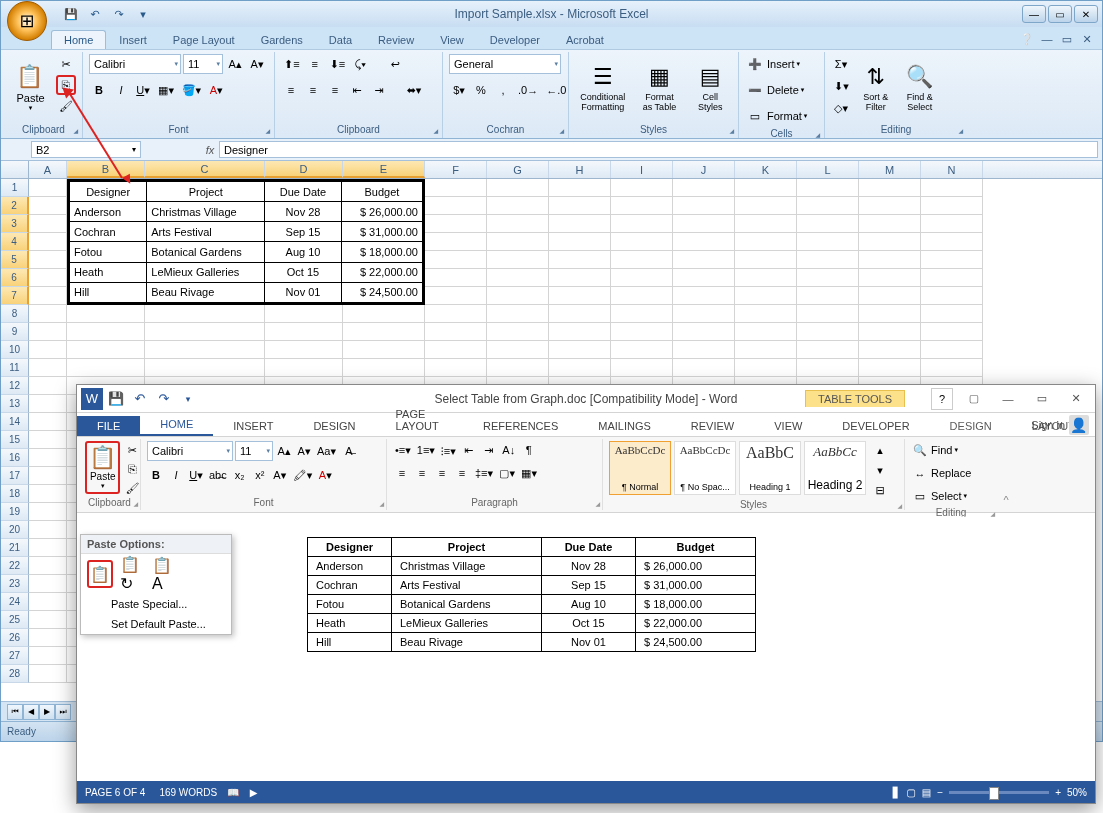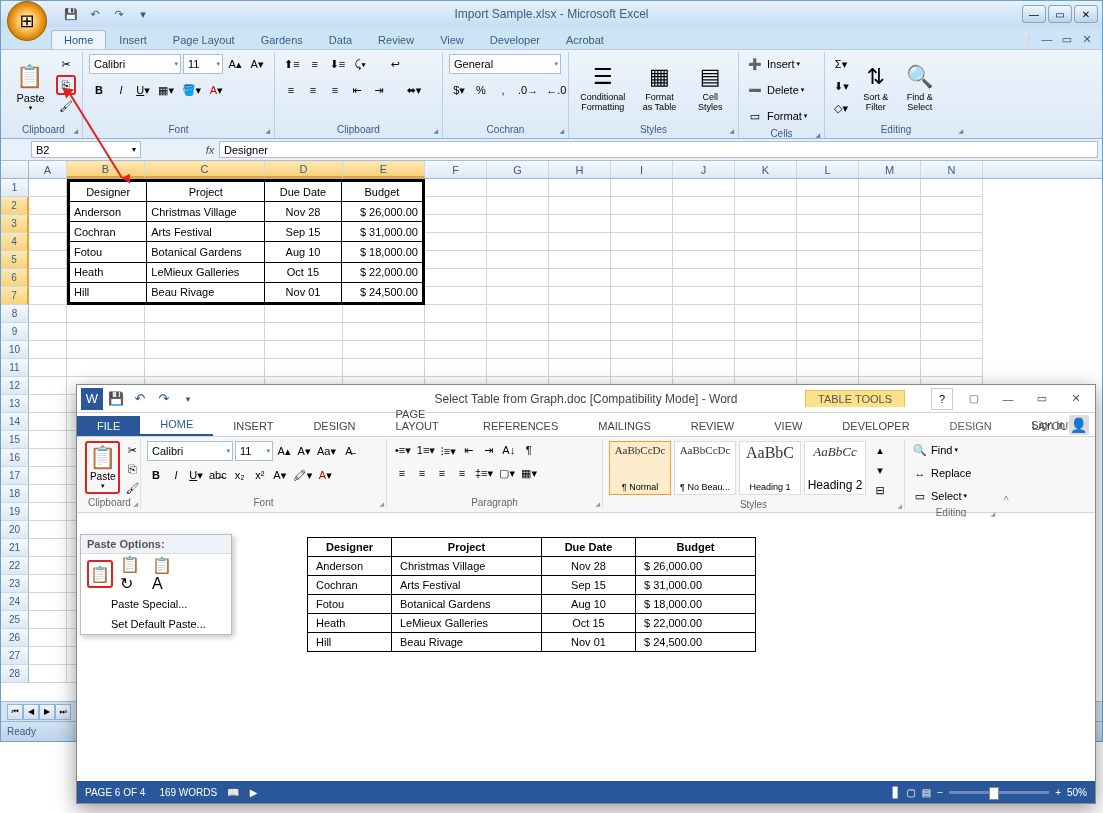--- a/index.html
+++ b/index.html
@@ -1005,21 +1005,21 @@
     </div>
 
     <div class="wgroup" style="width:302px">
       <div class="wgroup-body" id="styles-body">
           <div class="style-box sel">
             <div class="style-preview" style="font-size:11px;">AaBbCcDc</div>
             <div style="font-size:9px;margin-top:auto">¶ Normal</div>
           </div>
           <div class="style-box">
             <div class="style-preview" style="font-size:11px;">AaBbCcDc</div>
-            <div style="font-size:9px;margin-top:auto">¶ No Beau...</div>
+            <div style="font-size:9px;margin-top:auto">¶ No Spac...</div>
           </div>
           <div class="style-box">
             <div class="style-preview" style="font-size:16px;">AaBbC</div>
             <div style="font-size:9px;margin-top:auto">Heading 1</div>
           </div>
           <div class="style-box">
             <div class="style-preview" style="font-size:13px;font-style:italic;">AaBbCc</div>
             <div style="font-size:12px;margin-top:auto">Heading 2</div>
           </div>
           <div style="display:flex;flex-direction:column;justify-content:center;gap:2px;margin-left:2px">

